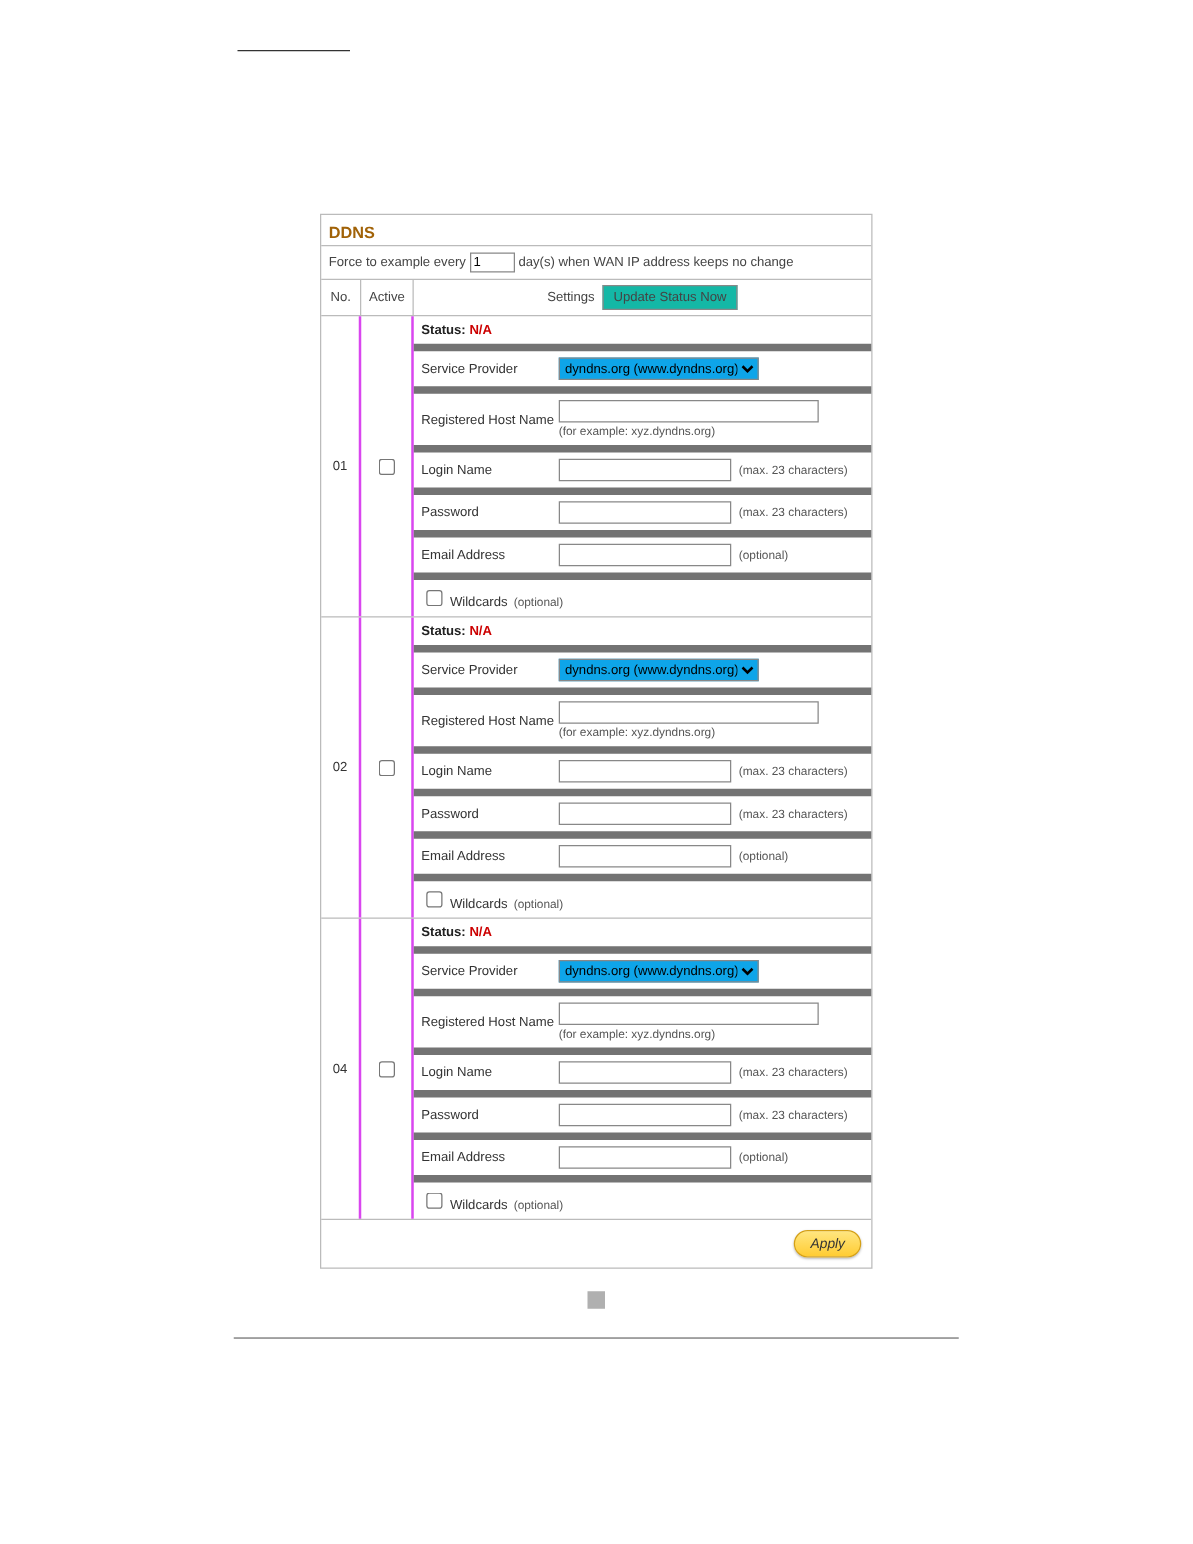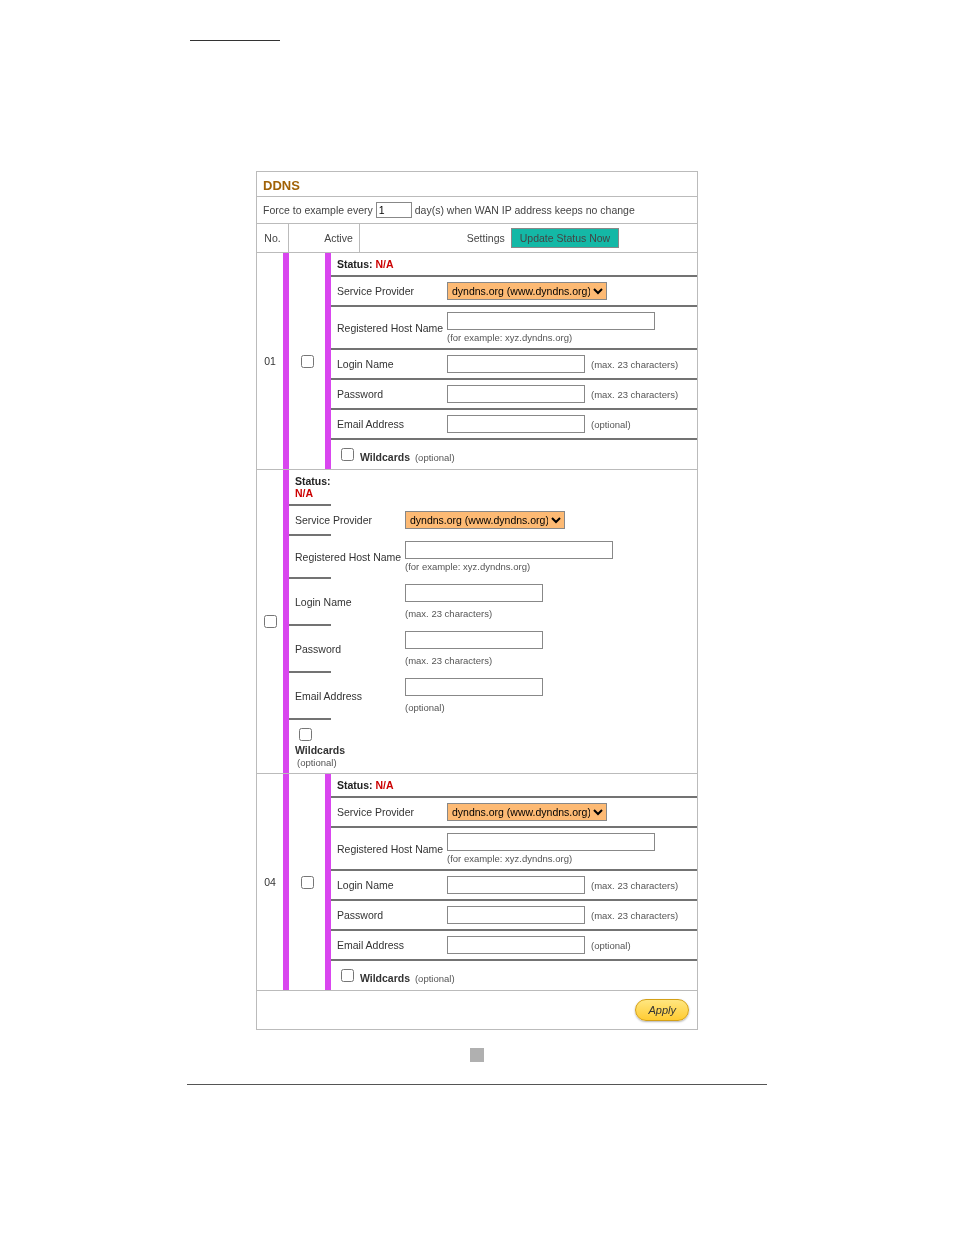--- a/index.html
+++ b/index.html
@@ -57,21 +57,20 @@
     border: 1px solid #888;
     padding: 0 2px;
     height: 14px;
   }
   .header-row {
     display: grid;
     grid-template-columns: 32px 42px 1fr;
     border-bottom: 1px solid #bbb;
     font-size: 10.5px;
     color: #444;
-    gap: 29px;
   }
   .header-row .hc {
     padding: 4px 4px;
     border-right: 1px solid #bbb;
     text-align: center;
     display: flex;
     align-items: center;
     justify-content: center;
   }
   .header-row .hc.settings {
@@ -90,29 +89,29 @@
   .entry {
     display: grid;
     grid-template-columns: 32px 42px 1fr;
     border-bottom: 1px solid #bbb;
   }
   .entry:last-of-type { border-bottom: 1px solid #bbb; }
   .entry .no-col, .entry .active-col {
     display: flex;
     align-items: center;
     justify-content: center;
-    border-right: 6px solid #d946ef;
+    border-right: 2px solid #d946ef;
     font-size: 10.5px;
     color: #333;
   }
   .entry .settings-col { padding: 0; }
   .srow {
     display: grid;
     grid-template-columns: 110px 1fr;
-    border-bottom: 2px solid #737373;
+    border-bottom: 6px solid #737373;
     padding: 5px 6px;
     font-size: 10.5px;
     color: #333;
     align-items: center;
   }
   .srow:last-child { border-bottom: none; }
   .srow.status-row {
     grid-template-columns: 1fr;
     font-weight: bold;
     color: #222;
@@ -130,33 +129,33 @@
     gap: 6px;
     flex-wrap: wrap;
     font-size: 10px;
     color: #555;
   }
   .field-val select {
     font-size: 10.5px;
     border: 1px solid #888;
     height: 18px;
     width: 160px;
-    background: #fdba74;
+    background: #0ea5e9;
   }
   .field-val input[type=text], .field-val input[type=password] {
     font-size: 10.5px;
     border: 1px solid #888;
     height: 16px;
     padding: 0 3px;
     background: #fff;
   }
   .txt-wide { width: 200px; }
   .txt-mid { width: 130px; }
   .hint { font-size: 9.5px; color: #555; }
-  .wildcard-row label { font-weight: bold; }
+  .wildcard-row label { font-weight: normal; }
   .wildcard-row .hint { font-weight: normal; margin-left: 2px; }
   .apply-row {
     padding: 8px;
     text-align: right;
   }
   .apply-btn {
     background: linear-gradient(#ffe680, #ffcc33);
     border: 1px solid #d4a017;
     border-radius: 12px;
     padding: 4px 12px;
@@ -249,20 +248,21 @@
       <div class="srow wildcard-row">
         <span>
           <input type="checkbox" style="">
           <label>Wildcards</label>
           <span class="hint">(optional)</span>
         </span>
       </div>
     </div>
   </div>
         <div class="entry">
+    <div class="no-col">02</div>
     <div class="active-col">
       <input type="checkbox" style="">
     </div>
     <div class="settings-col">
       <div class="srow status-row">
         <span><span>Status:</span>
         <span class="status-val">N/A</span></span>
       </div>
       <div class="srow">
         <span class="field-label">Service Provider</span>

